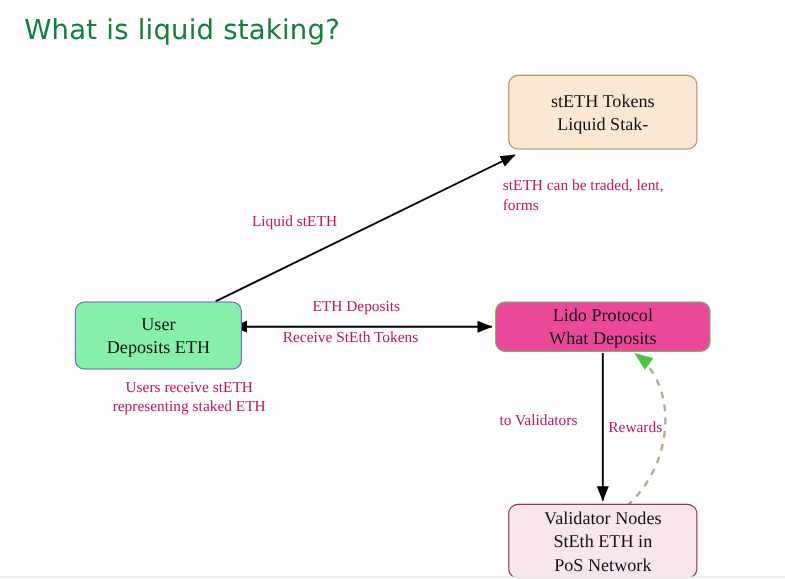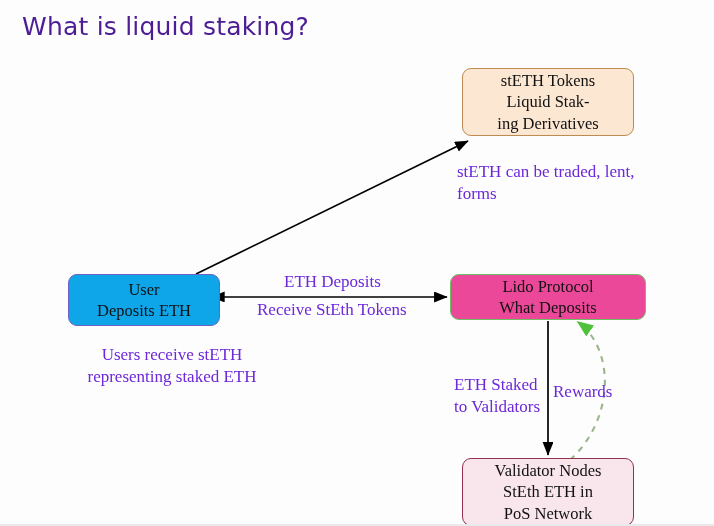--- a/index.html
+++ b/index.html
@@ -23,21 +23,21 @@
     height: 2px;
     background: #e9e9ec;
   }
   #title {
     position: absolute;
     left: 22px;
     top: 12px;
     font-family: "DejaVu Sans", "Liberation Sans", sans-serif;
     font-size: 25px;
     font-weight: 400;
-    color: #4c1d95;
+    color: #15803d;
     letter-spacing: 0.2px;
     white-space: nowrap;
   }
   svg#wires {
     position: absolute;
     left: 0;
     top: 0;
     width: 714px;
     height: 526px;
   }
@@ -56,39 +56,39 @@
     border-width: 1.4px;
     border-style: solid;
   }
   .node .ln { display: block; white-space: nowrap; }
   #node-steth {
     left: 462px; top: 68px; width: 172px; height: 68px;
     background: #fbe7d2;
     border-color: #c08b52;
   }
   #node-user {
-    left: 68px; top: 274px; width: 152px; height: 52px;
-    background: #0ea5e9;
+    left: 68px; top: 274px; width: 152px; height: 62px;
+    background: #86efac;
     border-color: #6b63c4;
   }
   #node-lido {
     left: 450px; top: 274px; width: 196px; height: 46px;
     background: #ec4899;
     border-color: #6fbf63;
   }
   #node-validator {
     left: 462px; top: 458px; width: 172px; height: 68px;
     background: #f8e6ec;
     border-color: #93314f;
   }
   .caption {
     position: absolute;
-    font-size: 17px;
+    font-size: 14px;
     line-height: 1.32;
-    color: #6d28d9;
+    color: #be185d;
     text-align: left;
   }
   .caption .ln { display: block; white-space: nowrap; }
   #cap-steth-use {
     left: 457px; top: 161px; width: 186px;
   }
   #cap-steth-use .ln { white-space: normal; }
   #cap-liquid-steth {
     left: 229px; top: 193px;
   }
@@ -141,21 +141,20 @@
     </g>
 
     <g>
       <path d="M 570,460 C 614,420 616,350 578,322" fill="none" stroke="#9bb58a" stroke-width="2.1" stroke-dasharray="6 6" marker-end="url(#arrowGreen)"></path>
     </g>
   </svg>
 
   <div class="node" id="node-steth">
     <span class="ln">stETH Tokens</span>
     <span class="ln">Liquid Stak-</span>
-    <span class="ln">ing Derivatives</span>
   </div>
 
   <div class="node" id="node-user">
     <span class="ln">User</span>
     <span class="ln">Deposits ETH</span>
   </div>
 
   <div class="node" id="node-lido">
     <span class="ln">Lido Protocol</span>
     <span class="ln">What Deposits</span>
@@ -165,31 +164,31 @@
     <span class="ln">Validator Nodes</span>
     <span class="ln">StEth ETH in</span>
     <span class="ln">PoS Network</span>
   </div>
 
   <div class="caption" id="cap-steth-use">
     <span class="ln">stETH can be traded, lent,</span>
     <span class="ln">forms</span>
   </div>
 
+  <div class="caption" id="cap-liquid-steth">Liquid stETH</div>
 
   <div class="caption" id="cap-eth-deposits">ETH Deposits</div>
 
   <div class="caption" id="cap-users-receive">
     <span class="ln">Users receive stETH</span>
     <span class="ln">representing staked ETH</span>
   </div>
 
   <div class="caption" id="cap-receive-steth">Receive StEth Tokens</div>
 
   <div class="caption" id="cap-eth-staked">
-    <span class="ln">ETH Staked</span>
     <span class="ln">to Validators</span>
   </div>
 
   <div class="caption" id="cap-rewards">Rewards</div>
 
   <div id="slide-bottom-rule"></div>
 </div>
 
 </body></html>

